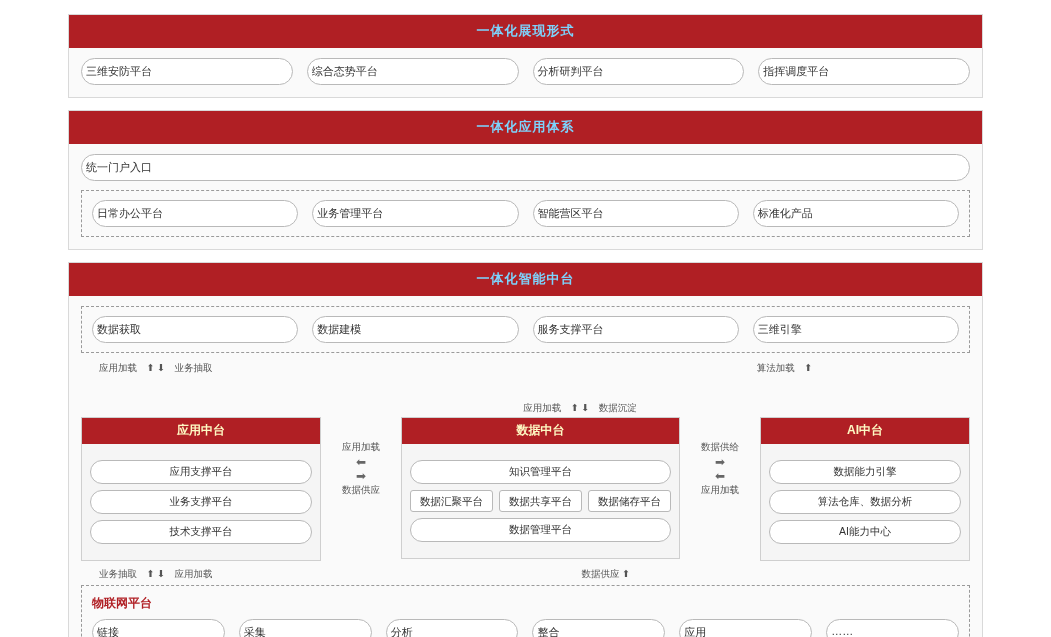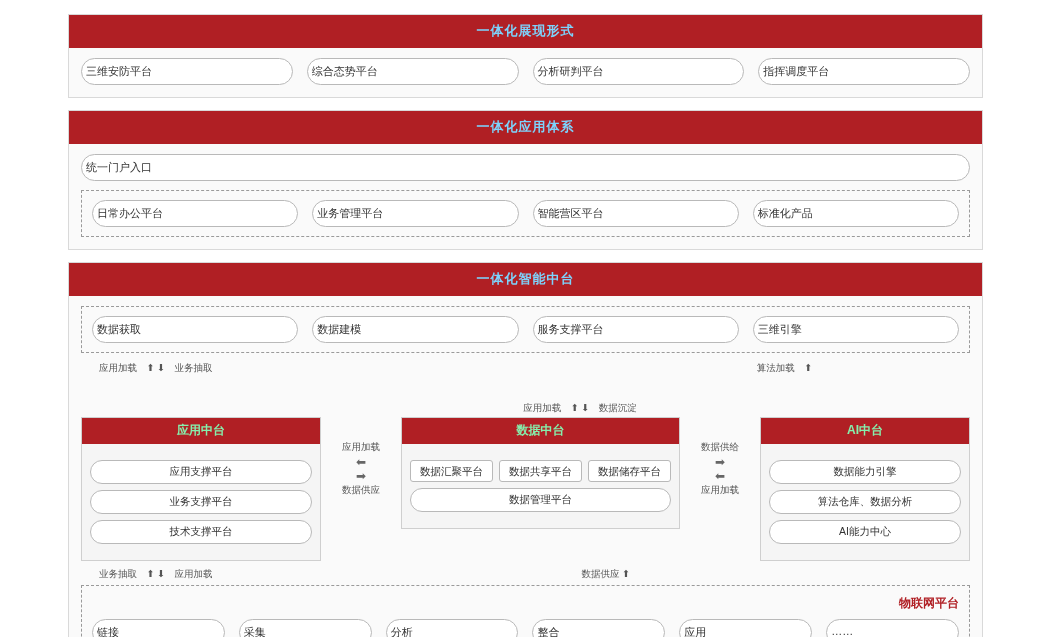--- a/index.html
+++ b/index.html
@@ -33,37 +33,37 @@
   .mid-wrap{padding:10px 12px 10px;}
   .mid-top{margin-bottom:9px;}
   .arrow-row{display:flex;font-size:9.5px;color:#555;margin:3px 0 2px;}
   .ar-left{width:34%;padding-left:18px;}
   .ar-mid{width:36%;text-align:right;padding-left:40px;margin-top:40px;}
   .ar-right{width:30%;text-align:left;padding-left:120px;}
   .ar-item{white-space:nowrap;}
 
   .cols{display:flex;align-items:flex-start;gap:0;}
   .col-box{border:1px solid #cfcfcf;background:#fff;box-sizing:border-box;}
-  .col-head{background:#b01f24;color:#86efac;font-weight:bold;font-size:12px;text-align:center;padding:4px 6px 5px;}
+  .col-head{background:#b01f24;color:#fef9c3;font-weight:bold;font-size:12px;text-align:center;padding:4px 6px 5px;}
   .col-body{padding:16px 8px;display:flex;flex-direction:column;gap:6px;background:#f5f5f5;}
   .item{
     border:1px solid #b9b9b9;border-radius:12px;background:#fff;text-align:center;
     padding:4px 3px;font-size:10.5px;color:#333;
   }
   .item.sq{border-radius:3px;}
   .triple{display:flex;gap:6px;}
   .triple .item{flex:1 1 0;line-height:1.15;padding:4px 1px;}
 
   .conn{flex:0 0 80px;display:flex;flex-direction:column;align-items:center;justify-content:center;gap:2px;font-size:9.5px;color:#555;padding-top:24px;}
   .conn .ar{font-size:12px;line-height:1;color:#666;}
 
   .mid-low-arrows{display:flex;font-size:9.5px;color:#555;margin:7px 0 4px;}
   .mla-left{width:34%;padding-left:18px;}
   .mla-mid{width:46%;text-align:center;}
-  .iot-head{background:#efefef;text-align:right;font-weight:bold;font-size:12px;padding:4px 0 5px;color:#222;border-bottom:1px solid #e0e0e0;}
+  .iot-head{background:#efefef;text-align:left;font-weight:bold;font-size:12px;padding:4px 0 5px;color:#222;border-bottom:1px solid #e0e0e0;}
 </style>
 </head>
 <body>
 
 <div class="page">
 
   <div class="section">
     <div class="band">一体化展现形式</div>
     <div class="section-body">
       <div class="pillrow">
@@ -123,20 +123,21 @@
         <div class="conn">
           <span>应用加载</span>
           <span class="ar">⬅</span>
           <span class="ar">➡</span>
           <span>数据供应</span>
         </div>
 
         <div class="col-box" style="flex:1 1 auto;">
           <div class="col-head">数据中台</div>
           <div class="col-body">
+            <div class="item">知识管理平台</div>
             <div class="triple">
               <div class="item sq">数据汇聚平台</div>
               <div class="item sq">数据共享平台</div>
               <div class="item sq">数据储存平台</div>
             </div>
             <div class="item">数据管理平台</div>
           </div>
         </div>
 
         <div class="conn">

